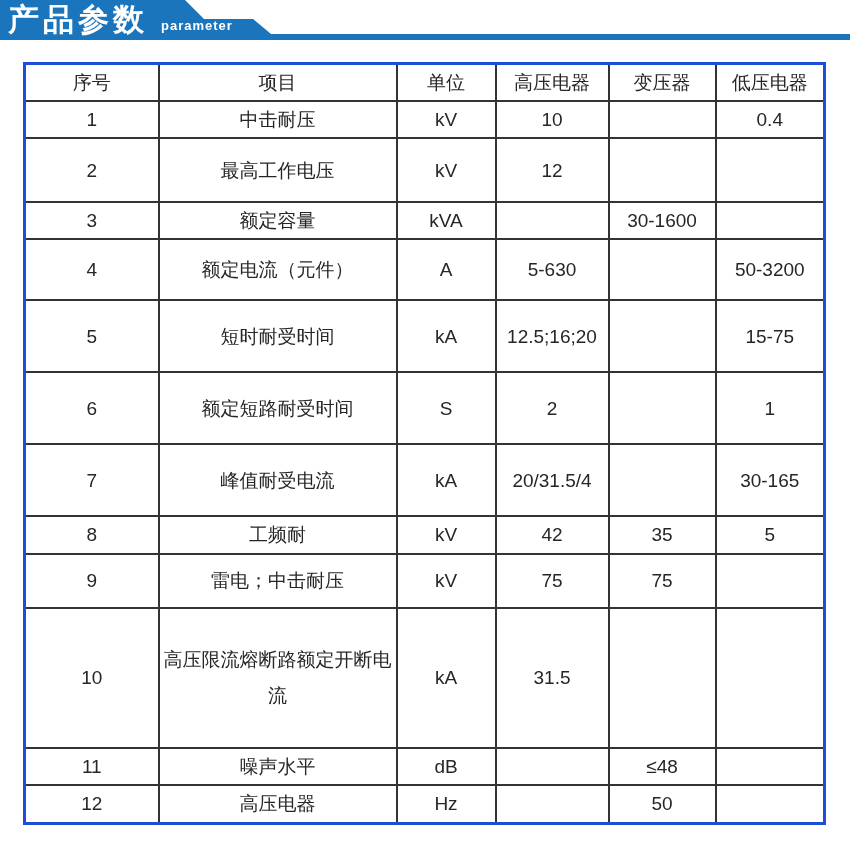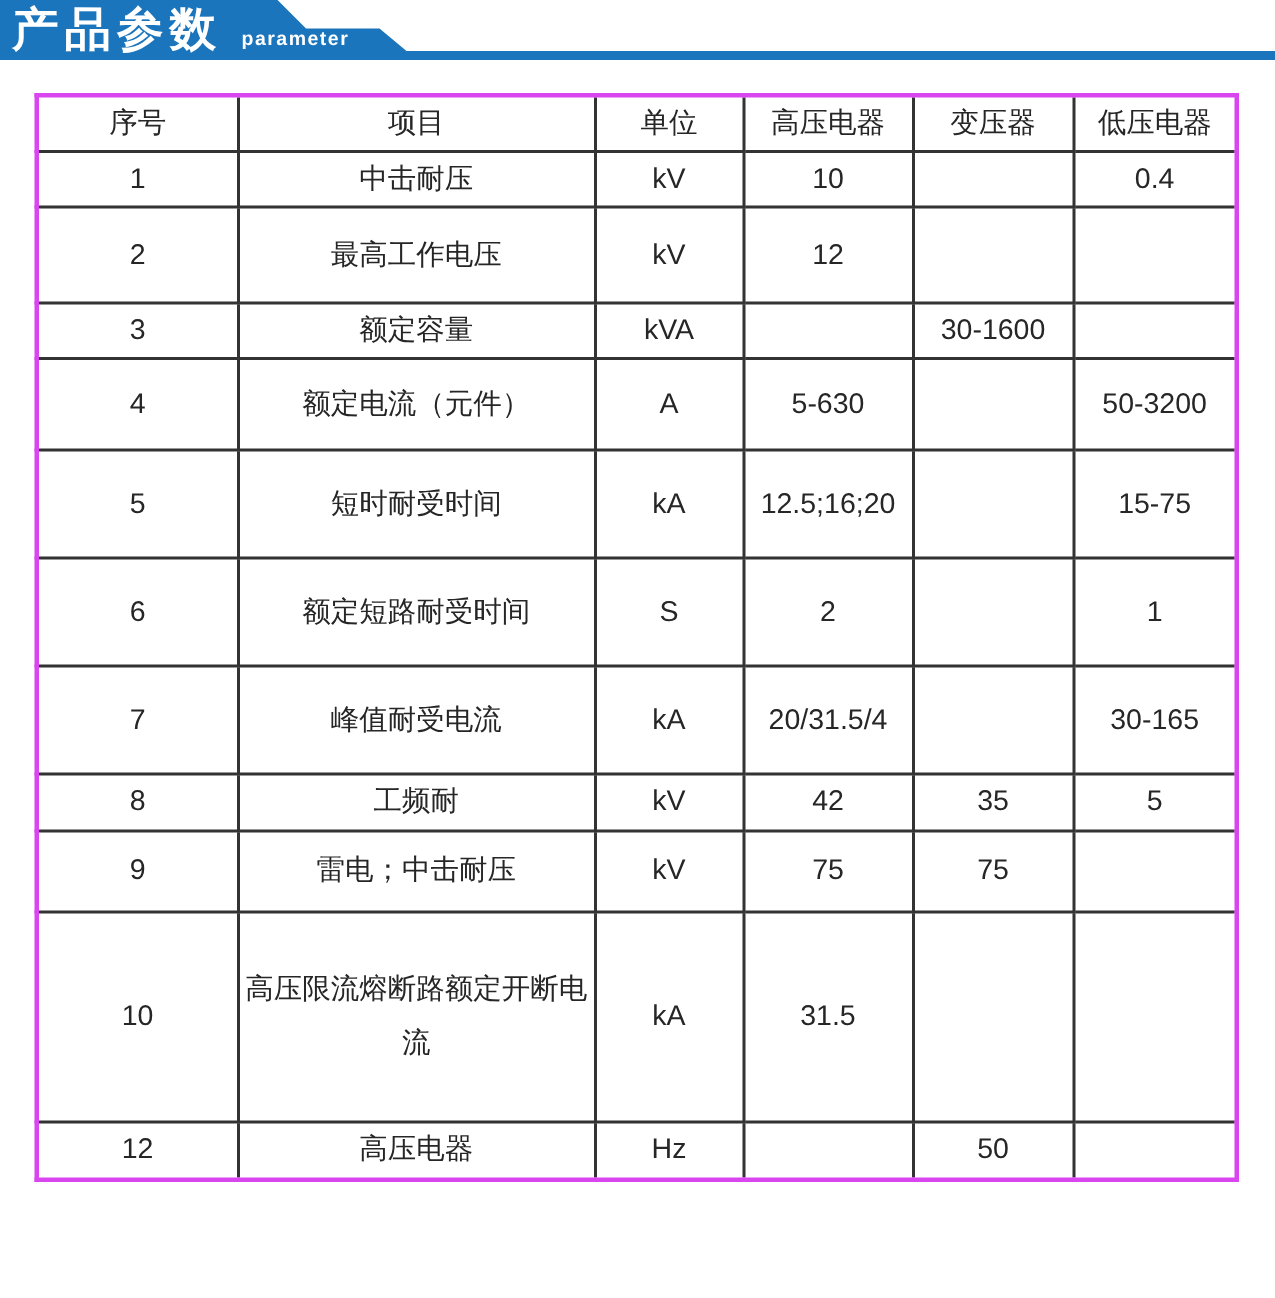--- a/index.html
+++ b/index.html
@@ -48,21 +48,21 @@
     line-height: 20px;
     white-space: nowrap;
   }
 
   
   table.params {
     border-collapse: collapse;
     table-layout: fixed;
     margin: 22px 0 0 23px;
     width: 803px;
-    border: 3px solid #d946ef;
+    border: 3px solid #1d4ed8;
   }
   table.params th,
   table.params td {
     border: 2px solid #333333;
     text-align: center;
     vertical-align: middle;
     font-size: 19px;
     font-weight: normal;
     color: #262626;
     line-height: 1.85;
@@ -187,20 +187,28 @@
       <td></td>
     </tr>
     <tr class="r10">
       <td>10</td>
       <td>高压限流熔断路额定开断电流</td>
       <td>kA</td>
       <td>31.5</td>
       <td></td>
       <td></td>
     </tr>
+    <tr class="r11">
+      <td>11</td>
+      <td>噪声水平</td>
+      <td>dB</td>
+      <td></td>
+      <td>≤48</td>
+      <td></td>
+    </tr>
     <tr class="r12">
       <td>12</td>
       <td>高压电器</td>
       <td>Hz</td>
       <td></td>
       <td>50</td>
       <td></td>
     </tr>
   </tbody>
 </table>

